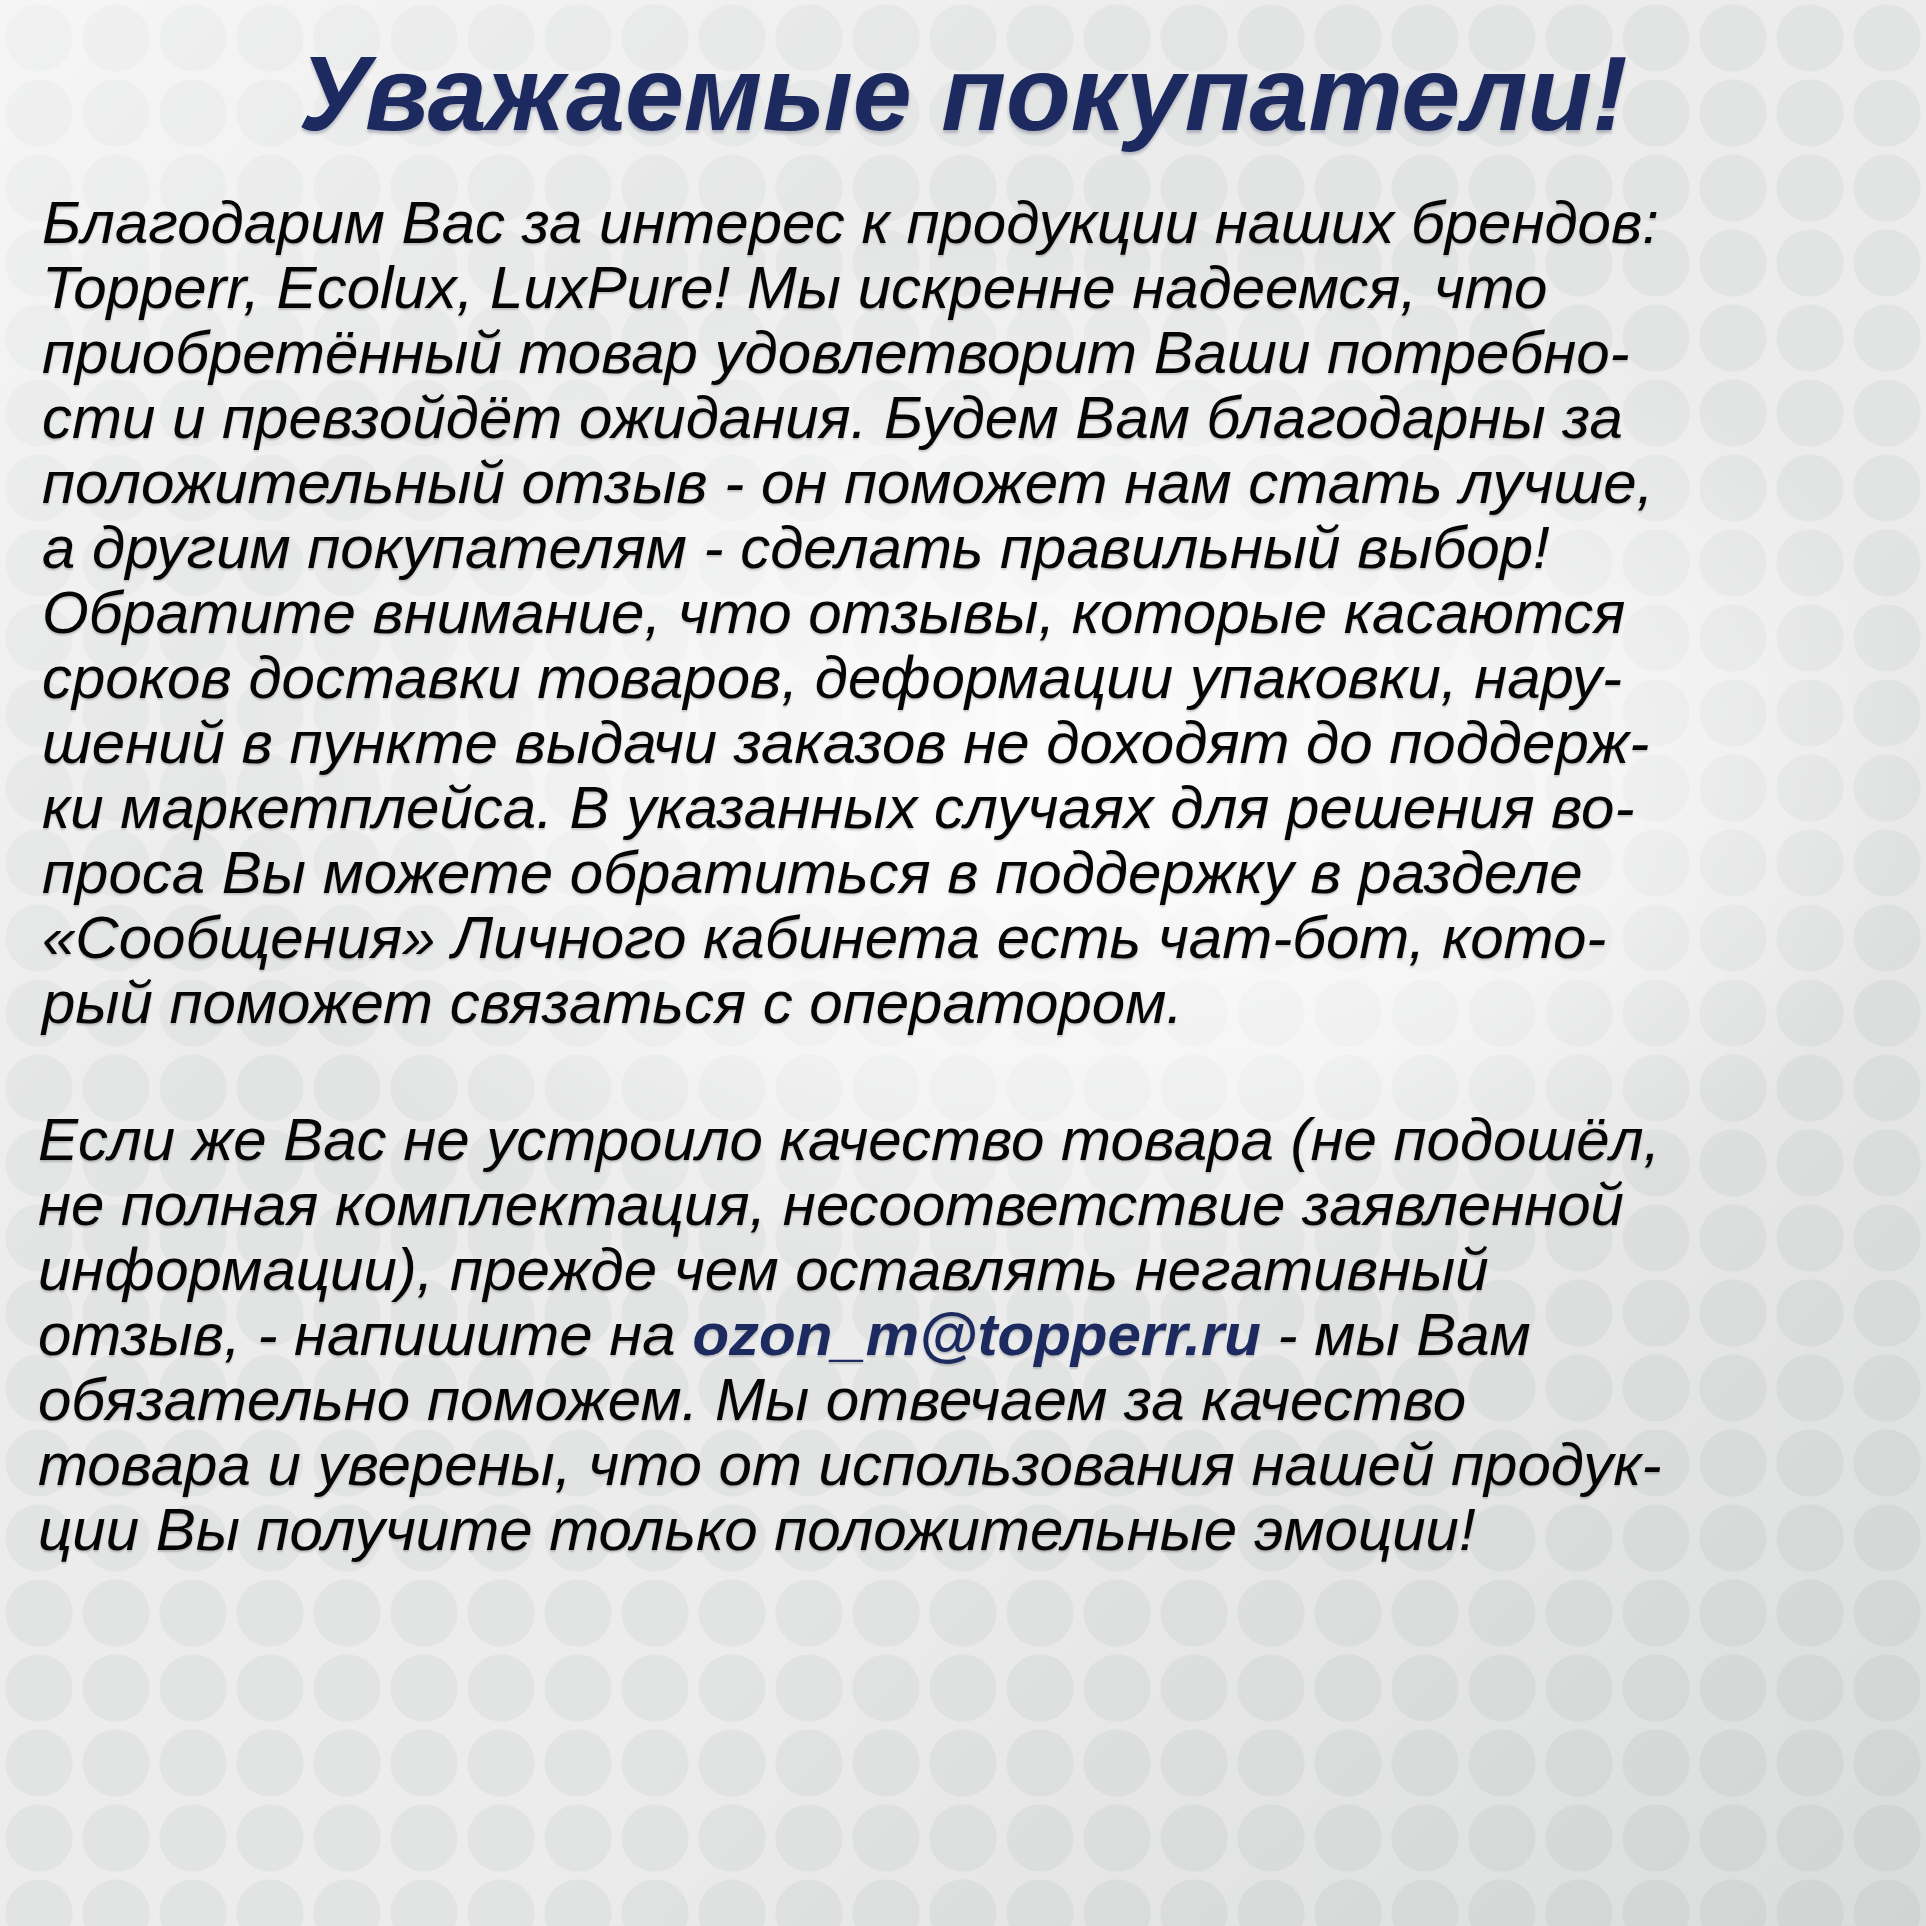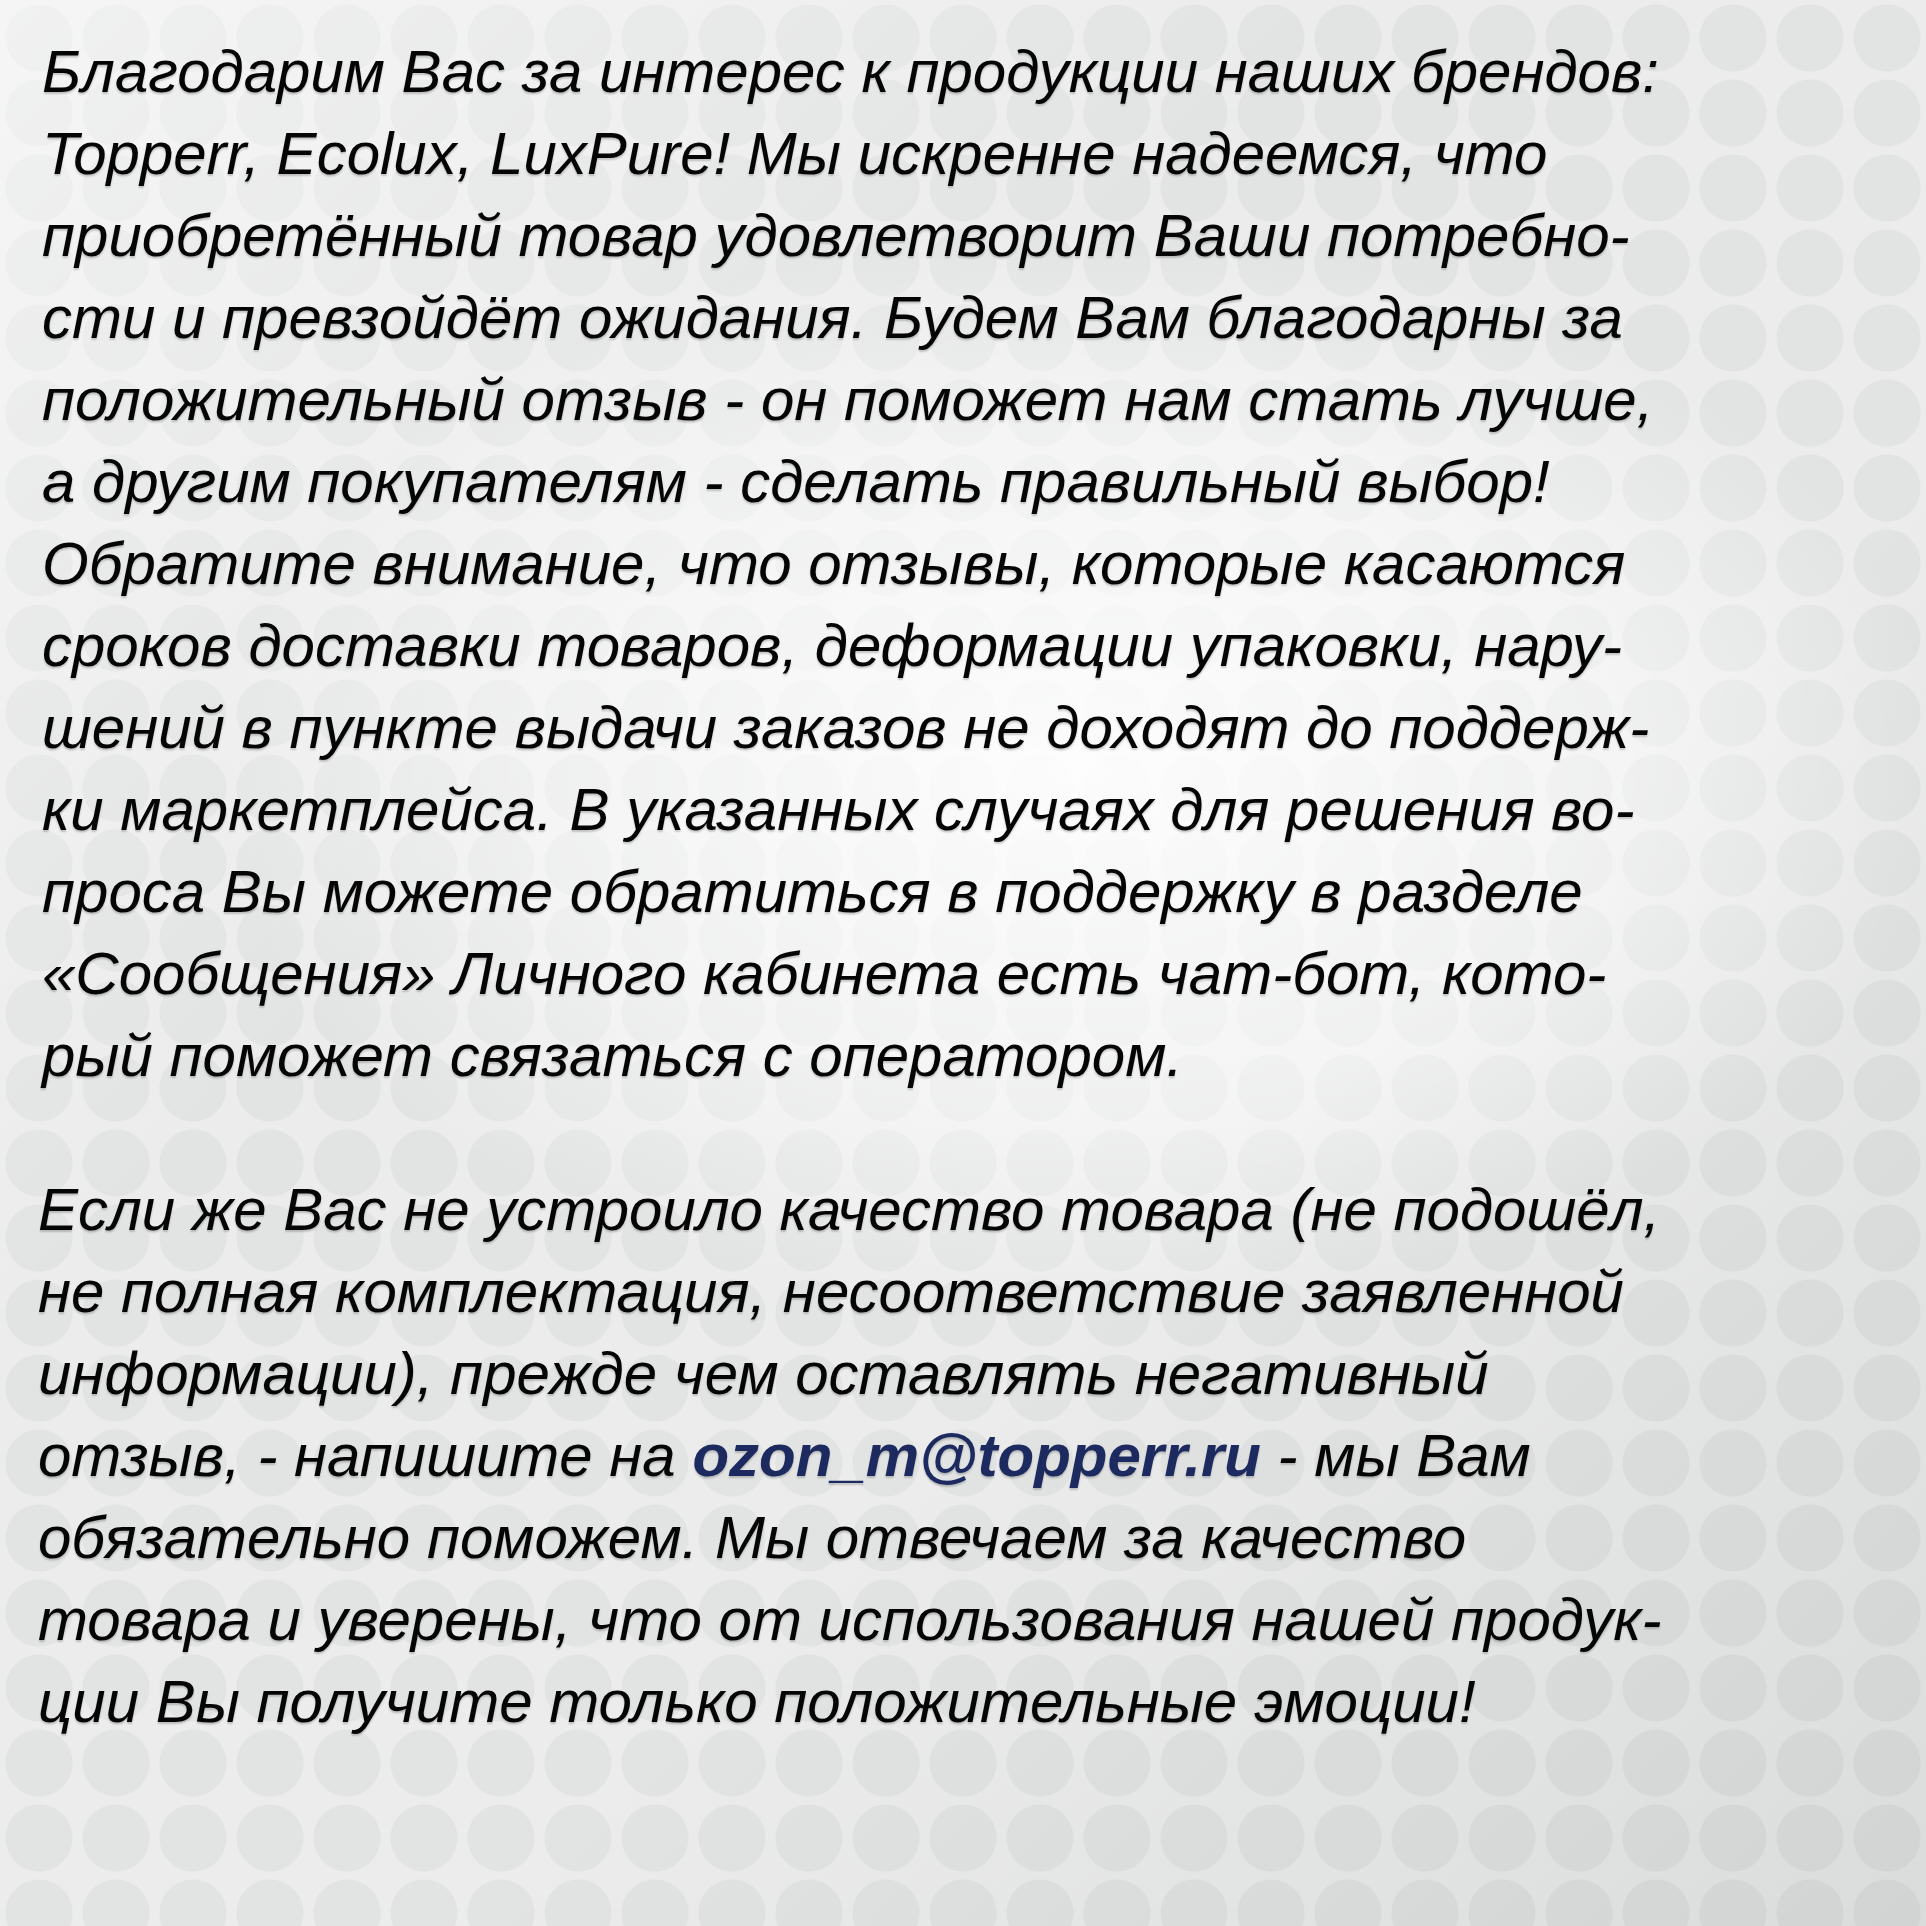--- a/index.html
+++ b/index.html
@@ -34,36 +34,37 @@
     font-size:106px;
     line-height:132px;
     color:var(--title-color);
     text-shadow:0 2.9px 2.9px rgba(40,45,80,0.28);
   }
   p.body{
     margin:31px 14.4px 0 42px;
     font-style:italic;
     font-weight:400;
     font-size:60px;
-    line-height:82px;
+    line-height:65px;
     color:var(--body-color);
     text-shadow:0 2.4px 1.9px rgba(0,0,0,0.20);
   }
   p.body.second{margin-top:72px;margin-left:38px;}
   .textline{white-space:pre-line;}
   .email{
     color:var(--email-color);
     font-weight:700;
     font-style:italic;
   }
 </style>
 </head>
 <body>
 
 <main class="poster">
+  <h1 class="title">Уважаемые покупатели!</h1>
   <p class="body"><span class="textline">Благодарим Вас за интерес к продукции наших брендов:
 Topperr, Ecolux, LuxPure! Мы искренне надеемся, что
 приобретённый товар удовлетворит Ваши потребно-
 сти и превзойдёт ожидания. Будем Вам благодарны за
 положительный отзыв - он поможет нам стать лучше,
 а другим покупателям - сделать правильный выбор!
 Обратите внимание, что отзывы, которые касаются
 сроков доставки товаров, деформации упаковки, нару-
 шений в пункте выдачи заказов не доходят до поддерж-
 ки маркетплейса. В указанных случаях для решения во-

